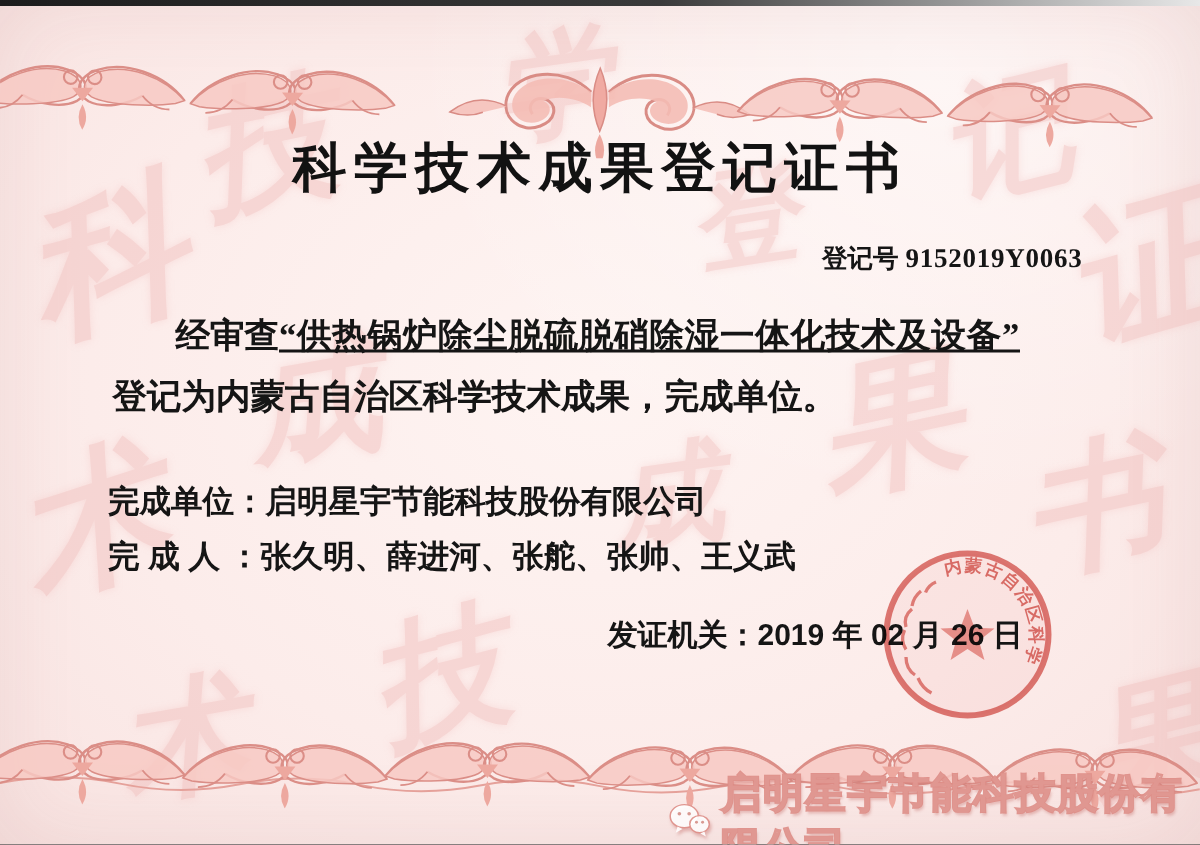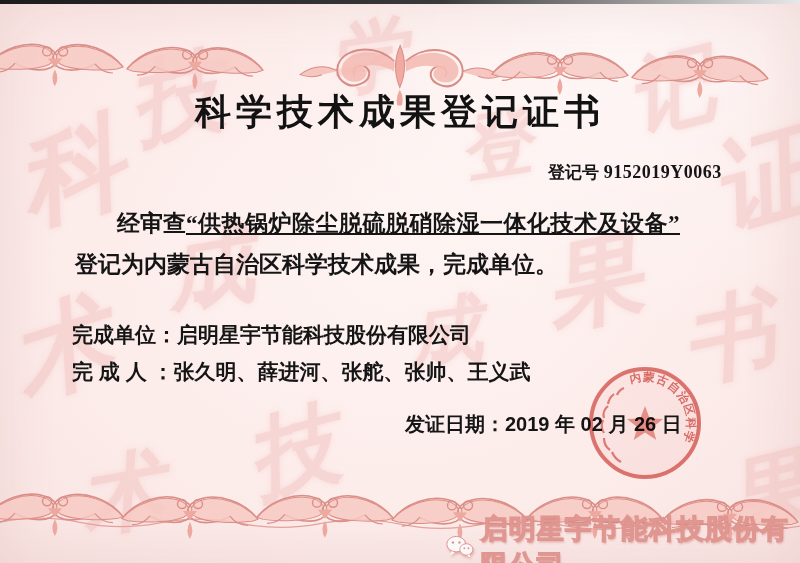--- a/index.html
+++ b/index.html
@@ -123,21 +123,21 @@
     <div>
       <span>完成单位：</span><span>启明星宇节能科技股份有限公司</span>
     </div>
     <div>
       <span>完 成 人 ：</span><span>张久明、薛进河、张舵、张帅、王义武</span>
     </div>
   </div>
 
   <div class="txt issuer">
     <div>
-      <span>发证日期：</span><span>2019 年 02 月 26 日</span>
+      <span>发证机关：</span><span>2019 年 02 月 26 日</span>
     </div>
   </div>
 
   <svg class="seal" viewBox="0 0 150 150">
     <circle cx="75" cy="75" r="54" fill="rgba(221,92,85,0.07)" stroke="#cf453e" stroke-width="4" stroke-opacity="0.8"></circle>
     <g>
       <path d="M75,58 L79.7,70.5 L93,71 L82.6,79.2 L86.3,92 L75,84.6 L63.7,92 L67.4,79.2 L57,71 L70.3,70.5 Z" fill="#d8514a" fill-opacity="0.65"></path>
     </g>
     <path id="sealArc" d="M 60.6,35.5 A 42,42 0 0,1 109.4,99.1" fill="none"></path>
     <text font-size="11.5" fill="#cf453e" fill-opacity="0.85" font-weight="bold" letter-spacing="1">

